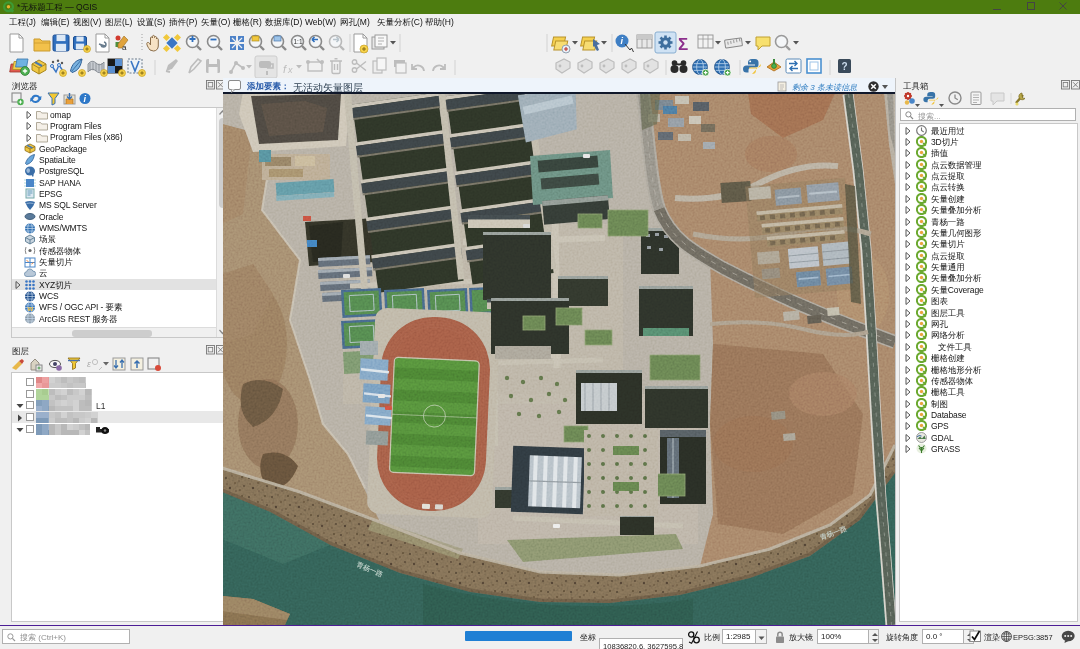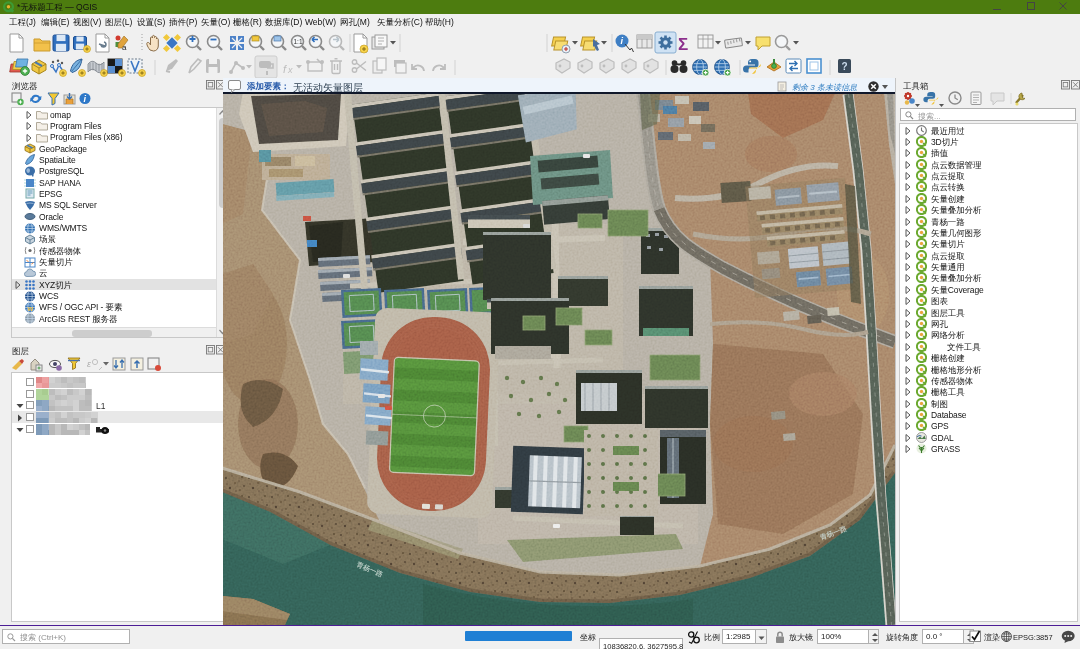--- a/index.html
+++ b/index.html
@@ -954,21 +954,21 @@
         </svg>
 <span class="treerow" style="left:31px;top:206.3px">网络分析</span>
 <svg class="abs" style="left:5px;top:218.7px" width="6" height="8">
           <path d="M1 0.5 L5 4 L1 7.5 Z" fill="none" stroke="#555" stroke-width="1"></path>
         </svg>
 <svg class="abs" style="left:16px;top:216.7px" width="11" height="11">
           <circle cx="5.5" cy="5.5" r="4.6" fill="none" stroke="#6aa82e" stroke-width="2"></circle>
           <circle cx="5.5" cy="5.5" r="1.7" fill="#e8a43c"></circle>
           <path d="M7.2 7 l2.6 2.6" stroke="#6aa82e" stroke-width="2"></path>
         </svg>
-<span class="treerow" style="left:47px;top:217.7px">文件工具</span>
+<span class="treerow" style="left:38px;top:217.7px">文件工具</span>
 <svg class="abs" style="left:5px;top:230.1px" width="6" height="8">
           <path d="M1 0.5 L5 4 L1 7.5 Z" fill="none" stroke="#555" stroke-width="1"></path>
         </svg>
 <svg class="abs" style="left:16px;top:228.1px" width="11" height="11">
           <circle cx="5.5" cy="5.5" r="4.6" fill="none" stroke="#6aa82e" stroke-width="2"></circle>
           <circle cx="5.5" cy="5.5" r="1.7" fill="#e8a43c"></circle>
           <path d="M7.2 7 l2.6 2.6" stroke="#6aa82e" stroke-width="2"></path>
         </svg>
 <span class="treerow" style="left:31px;top:229.1px">栅格创建</span>
 <svg class="abs" style="left:5px;top:241.5px" width="6" height="8">

